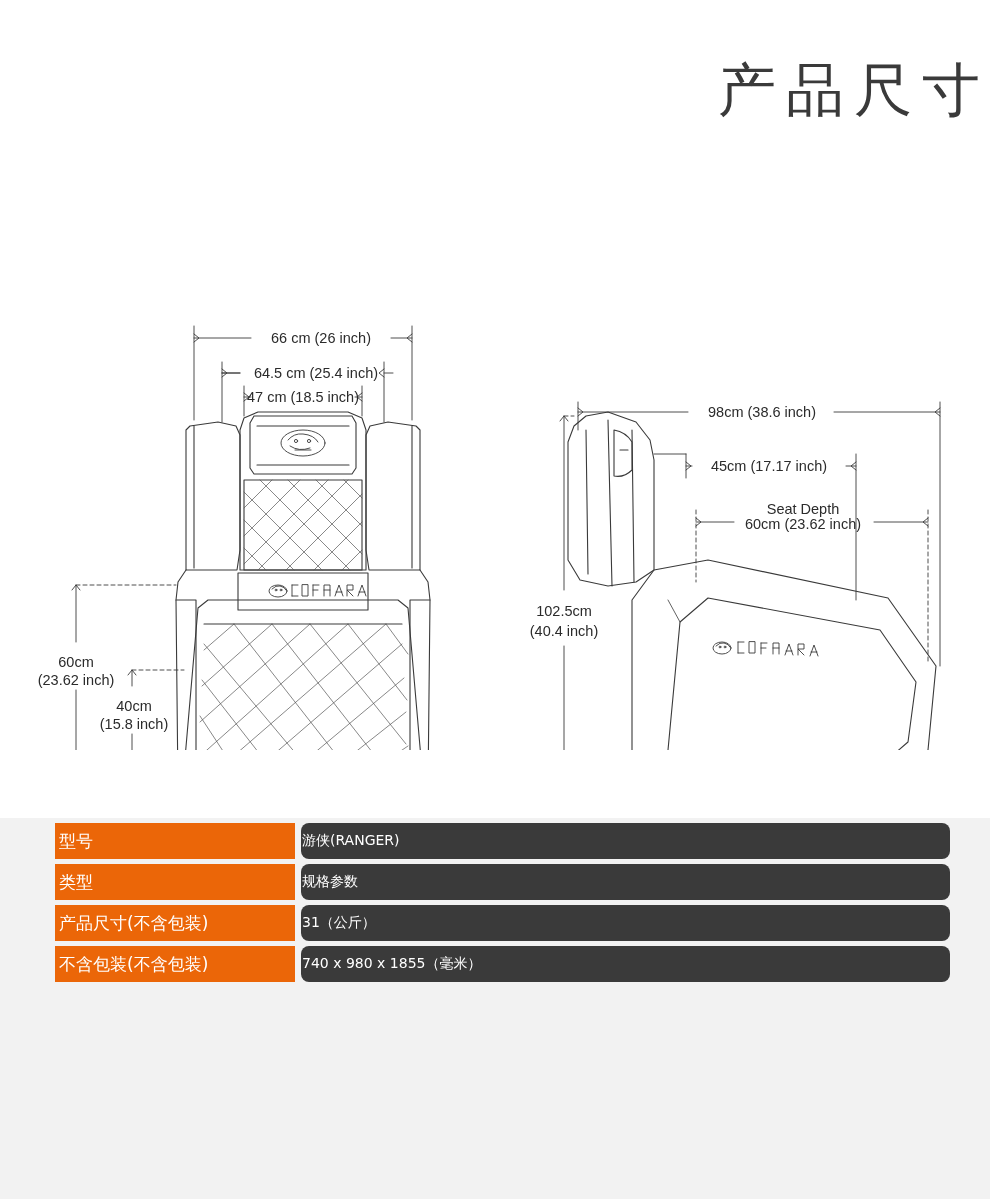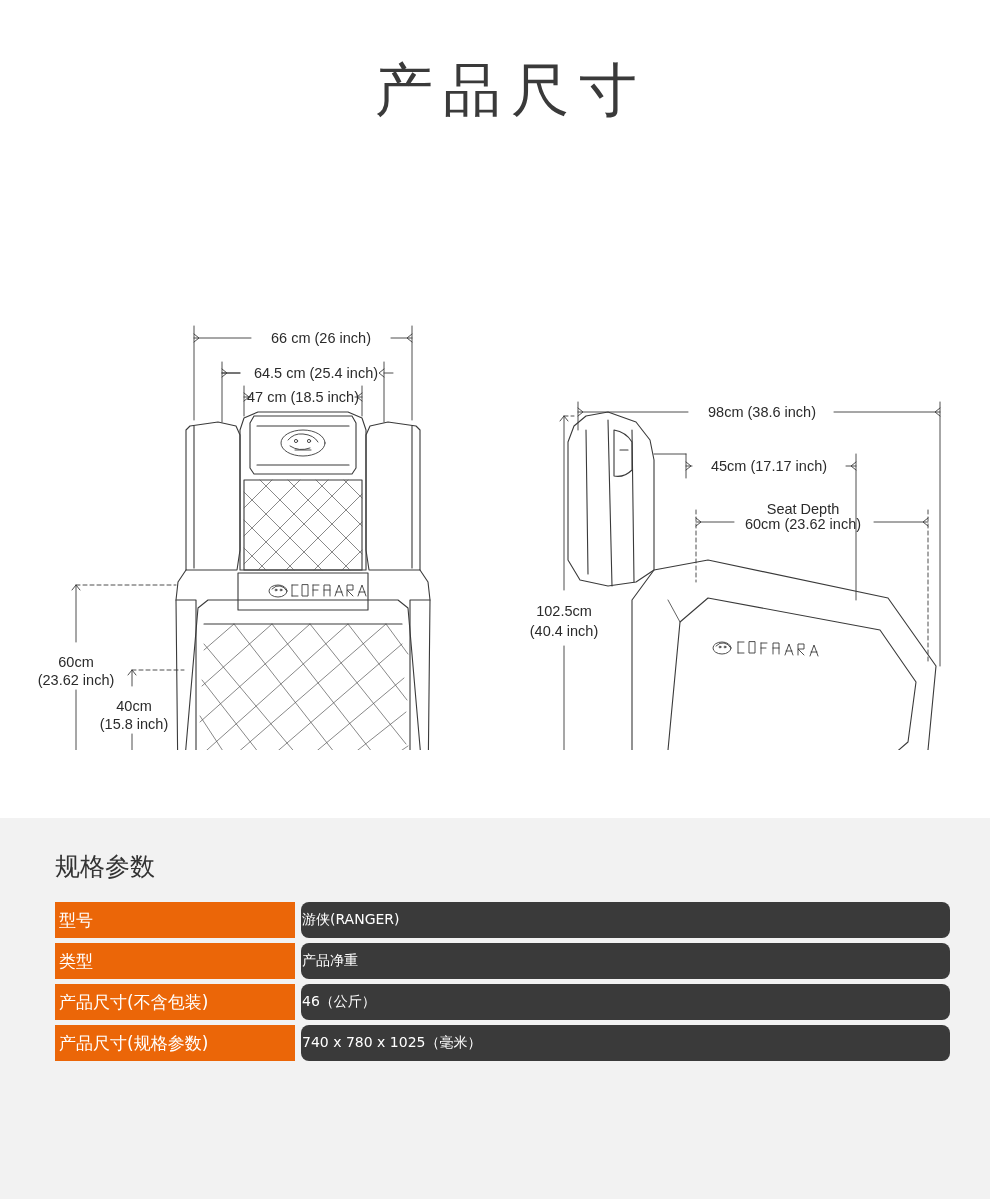--- a/index.html
+++ b/index.html
@@ -11,21 +11,21 @@
   #page {
     width: 990px;
     height: 1199px;
     position: relative;
     overflow: hidden;
     background: #fff;
   }
 
   
   .title {
-    text-align: center;
+    text-align: right;
     font-size: 58px;
     letter-spacing: 10px;
     color: #3a3a3a;
     font-weight: 400;
     padding-top: 52px;
     font-family: "DejaVu Sans", sans-serif;
     margin-left: 32px;
   }
 
   
@@ -316,40 +316,39 @@
 
         <text x="556" y="486" text-anchor="middle">102.5cm</text>
         <text x="556" y="506" text-anchor="middle">(40.4 inch)</text>
 
         <text x="773" y="761" text-anchor="middle">84cm (33.07 inch)</text>
       </g>
     </svg>
   </div>
 
   <div class="spec-section">
-    <div class="spec-title">规格参数</div>
     <table class="spec-table">
       <tbody>
         <tr>
           <td class="spec-label">型号</td>
           <td class="spec-gap"></td>
           <td class="spec-value">游侠(RANGER)</td>
         </tr>
         <tr>
           <td class="spec-label">类型</td>
           <td class="spec-gap"></td>
-          <td class="spec-value">产品净重</td>
+          <td class="spec-value">规格参数</td>
         </tr>
         <tr>
           <td class="spec-label">产品尺寸(不含包装)</td>
           <td class="spec-gap"></td>
-          <td class="spec-value">46（公斤）</td>
+          <td class="spec-value">31（公斤）</td>
         </tr>
         <tr>
-          <td class="spec-label">产品尺寸(规格参数)</td>
+          <td class="spec-label">不含包装(不含包装)</td>
           <td class="spec-gap"></td>
-          <td class="spec-value">740 x 780 x 1025（毫米）</td>
+          <td class="spec-value">740 x 980 x 1855（毫米）</td>
         </tr>
       </tbody>
     </table>
   </div>
 
 </div>
 
 </body></html>

